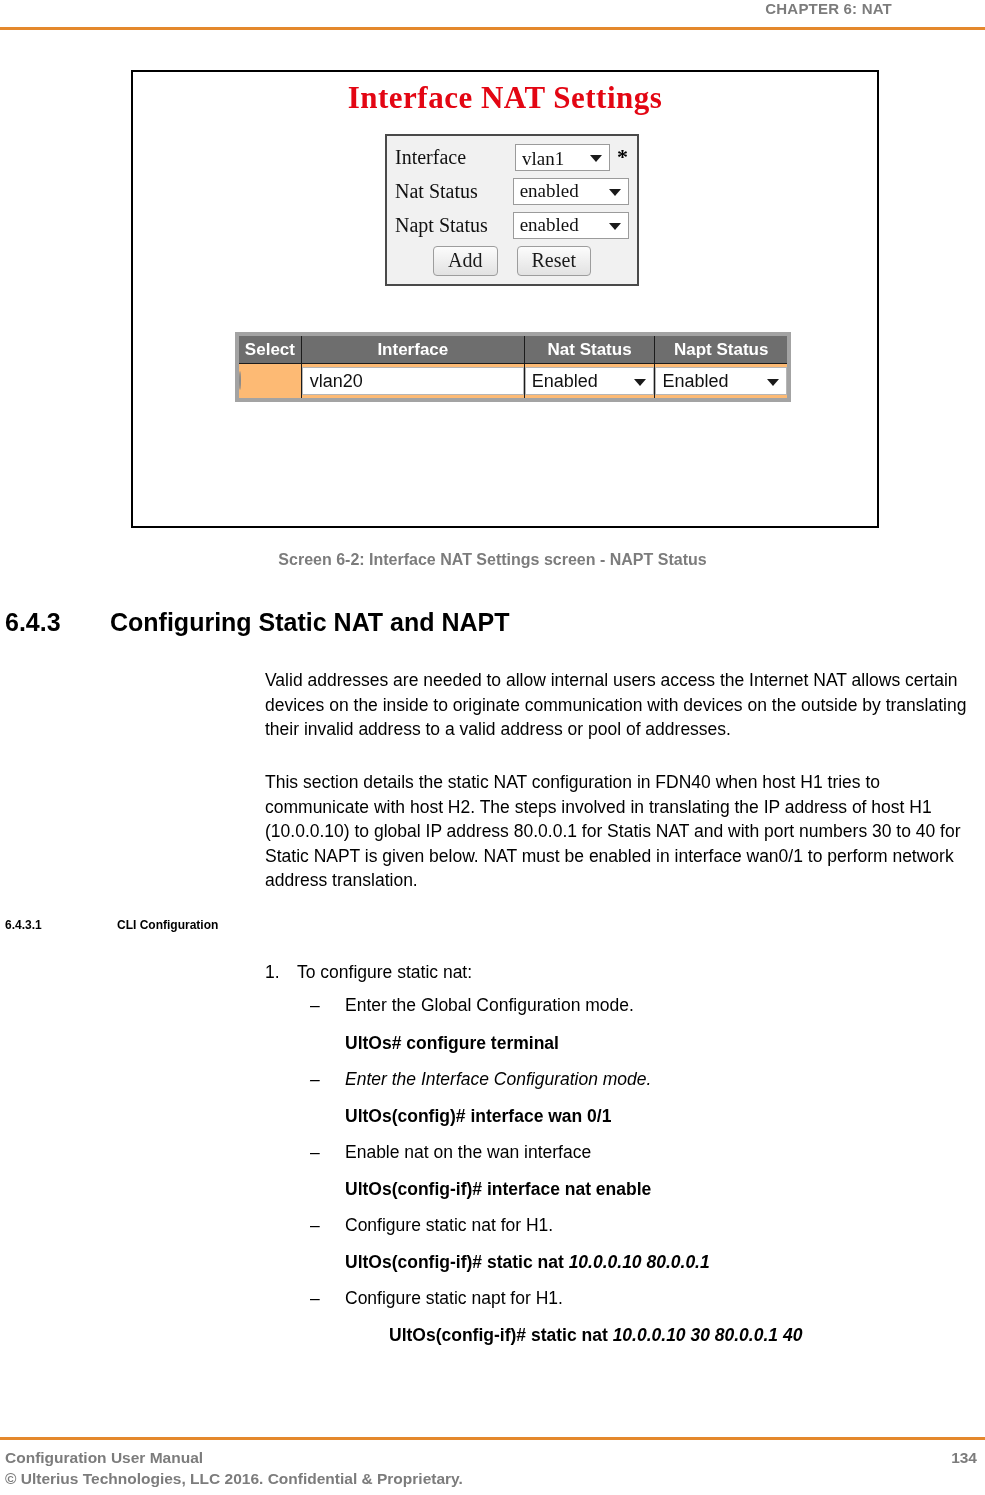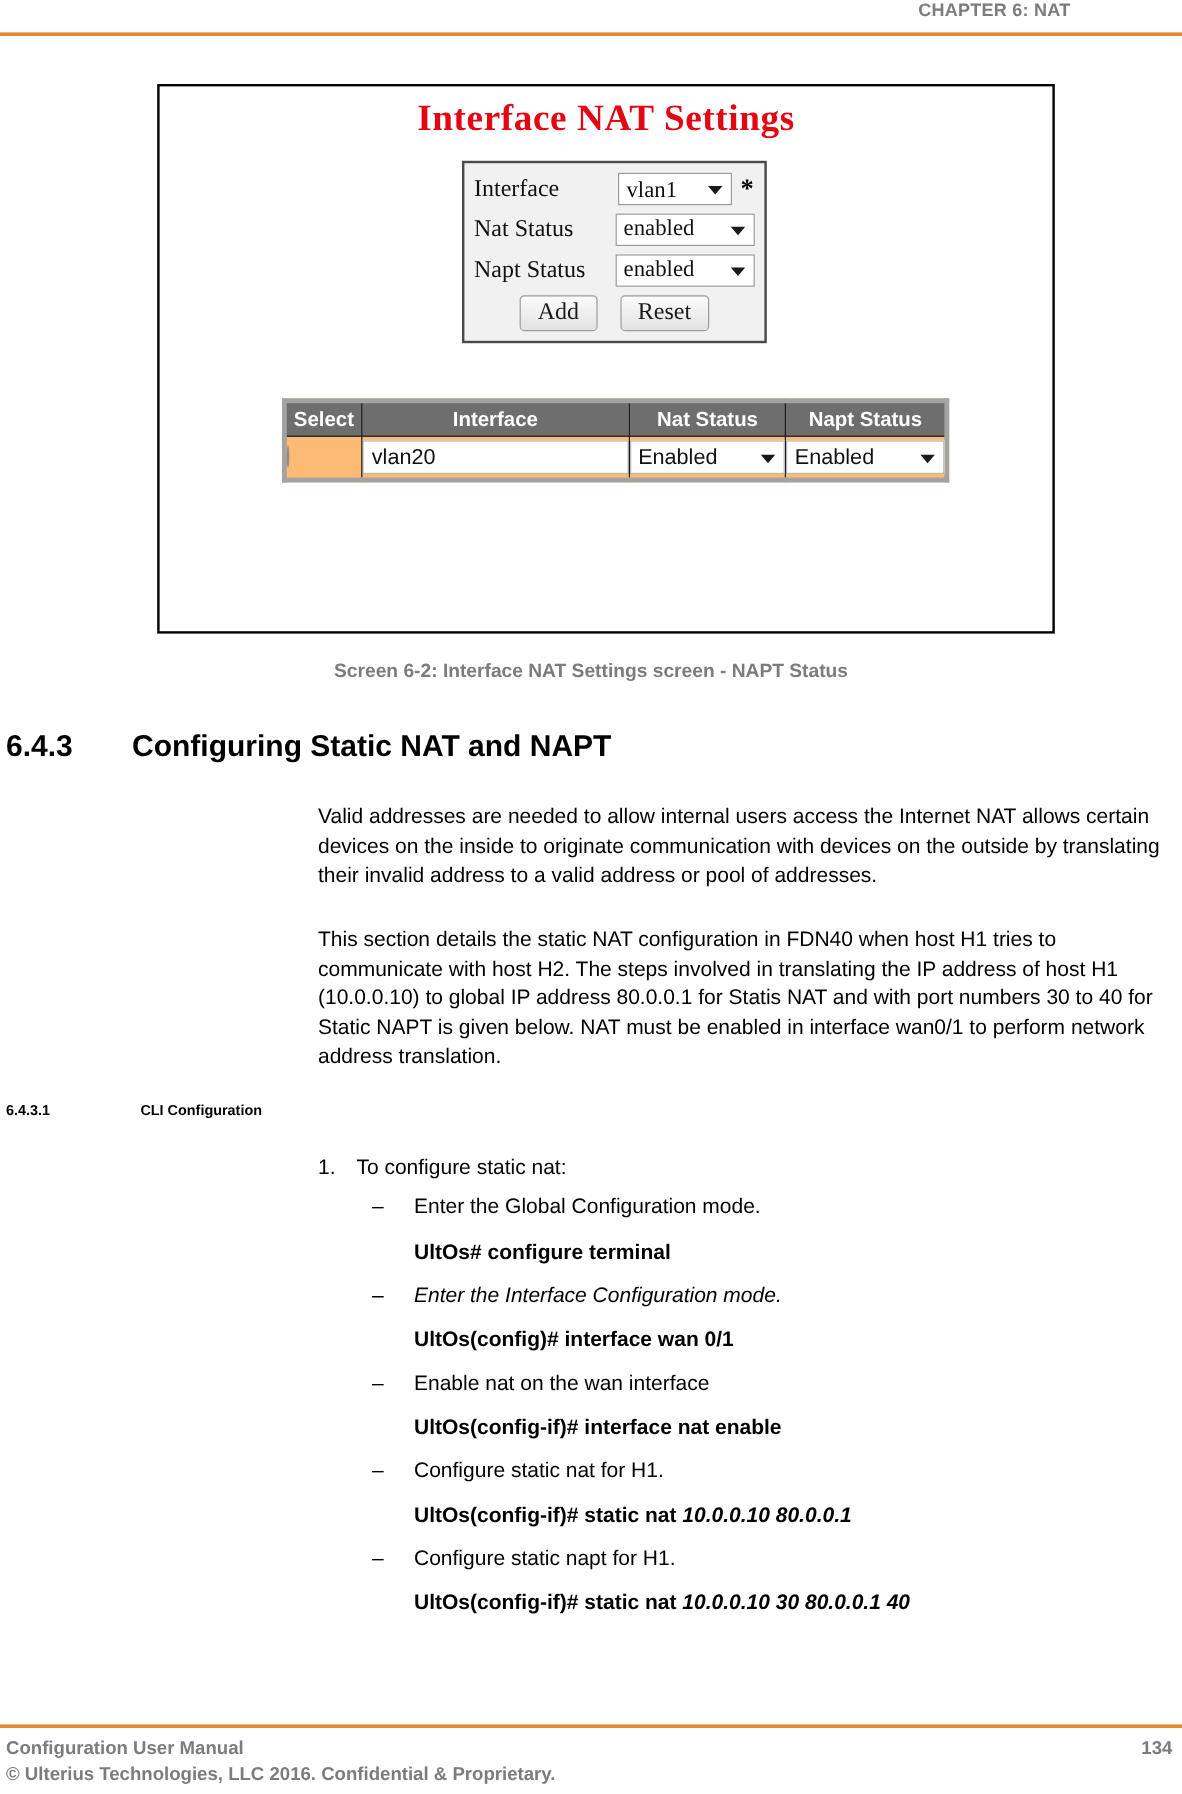--- a/index.html
+++ b/index.html
@@ -420,21 +420,21 @@
 <div class="dash-item" style="top:1213px;">
   <span class="marker">–</span><span>Configure static nat for H1.</span>
 </div>
 <div class="cmd" style="top:1250px;">
   <span>UltOs(config-if)# static nat </span><span class="arg">10.0.0.10 80.0.0.1</span>
 </div>
 
 <div class="dash-item" style="top:1286px;">
   <span class="marker">–</span><span>Configure static napt for H1.</span>
 </div>
-<div class="cmd" style="top:1323px;">
+<div class="cmd" style="top:1323px;margin-left:44px;">
   <span>UltOs(config-if)# static nat </span><span class="arg">10.0.0.10 30 80.0.0.1 40</span>
 </div>
 
 <div class="rule-orange footer-rule"></div>
 <div class="footer">
   <div class="line1">
     <span>Configuration User Manual</span>
     <span class="pageno">134</span>
   </div>
   <div>© Ulterius Technologies, LLC 2016. Confidential &amp; Proprietary.</div>

